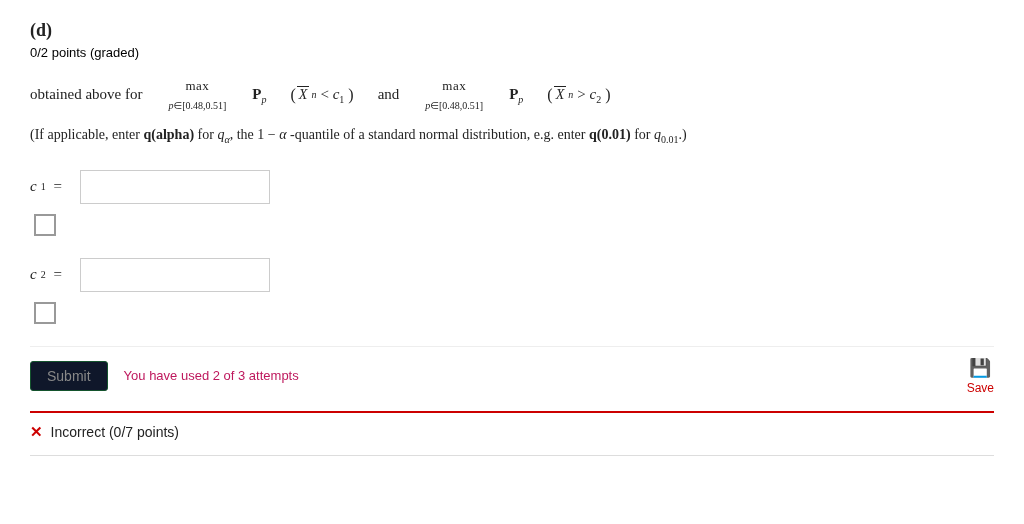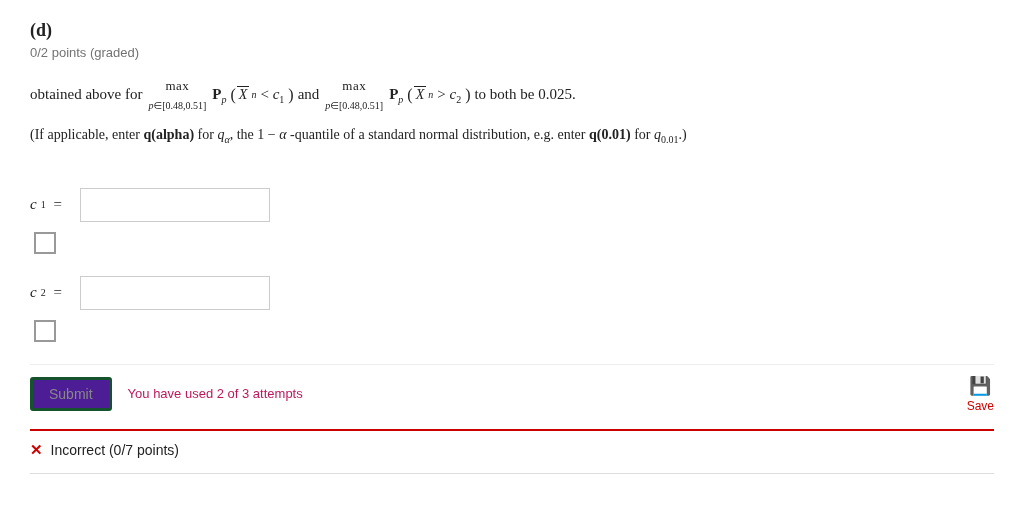--- a/index.html
+++ b/index.html
@@ -11,32 +11,32 @@
       padding: 20px 30px;
       max-width: 1024px;
     }
     .part-label {
       font-size: 18px;
       font-weight: bold;
       margin-bottom: 4px;
     }
     .points {
       font-size: 13px;
-      color: #737373;
+      color: #000000;
       margin-bottom: 14px;
       font-family: Arial, sans-serif;
     }
     .problem-text {
       font-size: 15px;
       line-height: 1.7;
       margin-bottom: 10px;
     }
     .note-text {
       font-size: 14px;
-      margin-bottom: 40px;
+      margin-bottom: 22px;
       line-height: 1.6;
     }
     .input-row {
       display: flex;
       align-items: center;
       margin-bottom: 10px;
     }
     .input-label {
       font-size: 15px;
       min-width: 50px;
@@ -66,22 +66,22 @@
     }
     .submit-row {
       display: flex;
       align-items: center;
       gap: 16px;
       margin-top: 10px;
       padding-top: 10px;
       border-top: 1px solid #eee;
     }
     .submit-btn {
-      background: #4c1d95;
-      border: 3px solid #14532d;
+      background: #0f172a;
+      border: 1px solid #14532d;
       padding: 6px 16px;
       font-size: 14px;
       font-family: Arial, sans-serif;
       color: #888;
       cursor: pointer;
       border-radius: 3px;
     }
     .attempts-text {
       font-size: 13px;
       color: #be185d;
@@ -125,21 +125,21 @@
     }
     sub { font-size: 10px; }
   </style>
 </head>
 <body>
 
 <div class="part-label">(d)</div>
 <div class="points">0/2 points (graded)</div>
 
 <div class="problem-text">
-  <div style="display:flex; align-items:center; flex-wrap:wrap; gap:4px; margin-top:15px;">
+  <div style="display:flex; align-items:center; flex-wrap:wrap; gap:24px; margin-top:15px;">
     <span>obtained above for</span>
 
     <span style="display:inline-flex; flex-direction:column; align-items:center; margin: 0 2px;">
       <span style="font-size:13px; letter-spacing:0.5px;">max</span>
       <span style="font-size:10px; color:#222;"><em>p</em>∈[0.48,0.51]</span>
     </span>
     <span><strong>P</strong><sub><em>p</em></sub></span>
     <span style="display:inline-flex; align-items:center; gap:1px;">
       <span style="font-size:16px;">(</span>
       <span style="display:inline-flex; flex-direction:column; align-items:center; line-height:1.2;">
@@ -158,21 +158,20 @@
     <span><strong>P</strong><sub><em>p</em></sub></span>
     <span style="display:inline-flex; align-items:center; gap:1px;">
       <span style="font-size:16px;">(</span>
       <span style="display:inline-flex; flex-direction:column; align-items:center; line-height:1.2;">
         <span style="border-top:1.5px solid #222; padding:0 2px; font-style:italic; font-size:14px;">X</span>
       </span>
       <sub style="font-size:10px; margin-left:1px;"><em>n</em></sub>
       <span style="margin: 0 3px;">&gt; <em>c</em><sub>2</sub></span>
       <span style="font-size:16px;">)</span>
     </span>
-    <span>to both be 0.025.</span>
   </div>
 </div>
 
 <div class="note-text">
   (If applicable, enter <strong>q(alpha)</strong> for <em>q</em><sub><em>α</em></sub>, the 1 − <em>α</em> -quantile of a standard normal distribution, e.g. enter <strong>q(0.01)</strong> for <em>q</em><sub>0.01</sub>.)
 </div>
 
 <div class="input-row">
   <span class="input-label">
     <em>c</em><sub>1</sub>&nbsp;=

